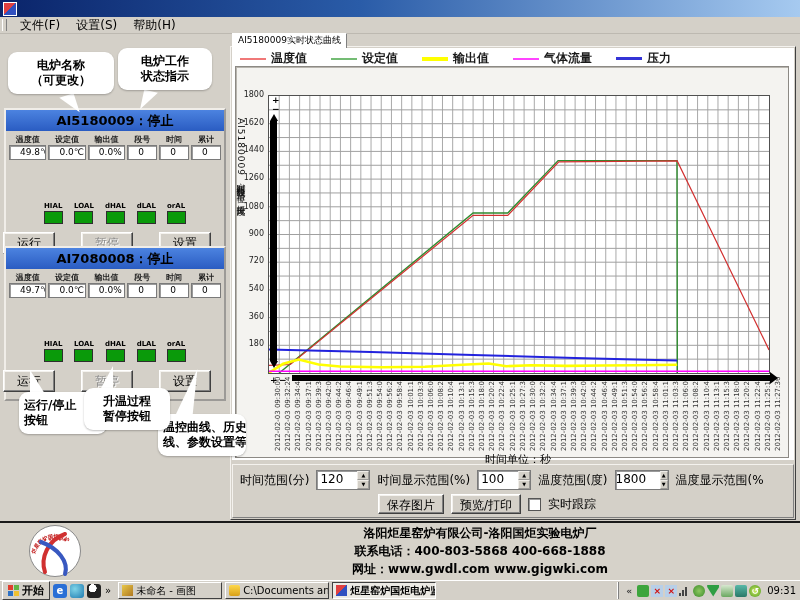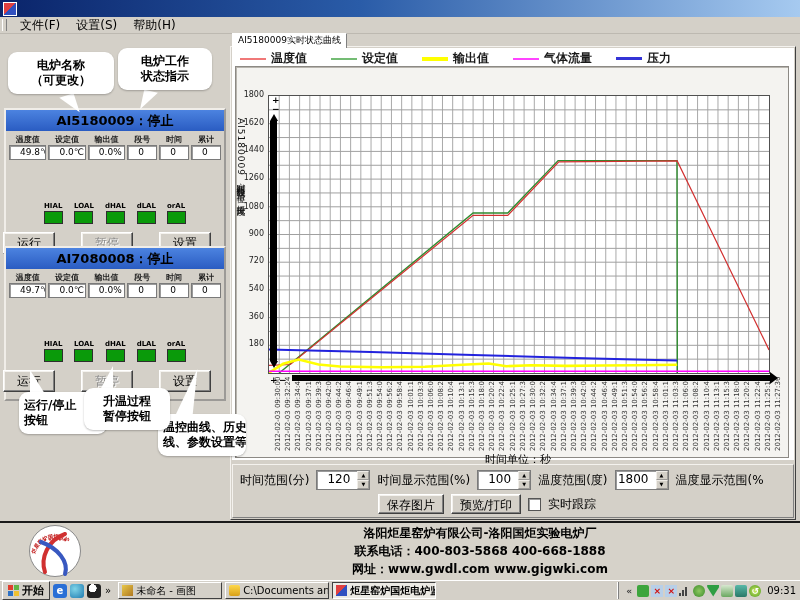--- a/index.html
+++ b/index.html
@@ -61,21 +61,21 @@
   .slider{position:absolute;background:#000;z-index:2;}
   .tri{position:absolute;width:0;height:0;z-index:2;}
   .zoomglyph{position:absolute;font-size:9px;font-weight:bold;color:#000;line-height:8px;z-index:2;}
   
   #ctrlbox{left:232px;top:464px;width:562px;height:54px;border:1px solid;border-color:#f4f2ee #808080 #808080 #f4f2ee;box-sizing:border-box;}
   #ctlrow1{left:240px;top:469px;width:552px;height:22px;display:flex;align-items:center;gap:7px;
     font-size:12px;color:#000;white-space:nowrap;overflow:hidden;}
   #ctlrow2{left:232px;top:493px;width:562px;height:22px;display:flex;align-items:center;gap:7px;padding-left:146px;box-sizing:border-box;}
   .spin{display:inline-flex;width:52px;height:18px;border:1px solid #7a7a7a;background:#fff;
     box-shadow:inset 1px 1px 0 #9a9a9a;}
-  .spinval{flex:1;font-size:12px;text-align:right;line-height:16px;padding-right:7px;}
+  .spinval{flex:1;font-size:12px;text-align:right;line-height:16px;padding-right:14px;}
   .spinbtns{width:12px;display:flex;flex-direction:column;}
   .spinbtn{flex:1;background:#d4d0c8;border:1px outset #f0ede8;font-size:5px;line-height:6px;text-align:center;color:#000;}
   .cb{width:11px;height:11px;background:#fff;border:1px solid #555;box-shadow:inset 1px 1px 0 #999;}
   .cblabel{font-size:12px;}
   
   #footer{left:0;top:521px;width:800px;height:59px;background:#d6d2c9;border-top:2px solid #1a1a1a;box-sizing:border-box;}
   #footertext{left:160px;top:524px;width:640px;height:54px;display:flex;flex-direction:column;
     justify-content:center;align-items:center;gap:1px;font-size:12px;font-weight:bold;color:#000;}
   #logo{left:28px;top:524px;}
   

